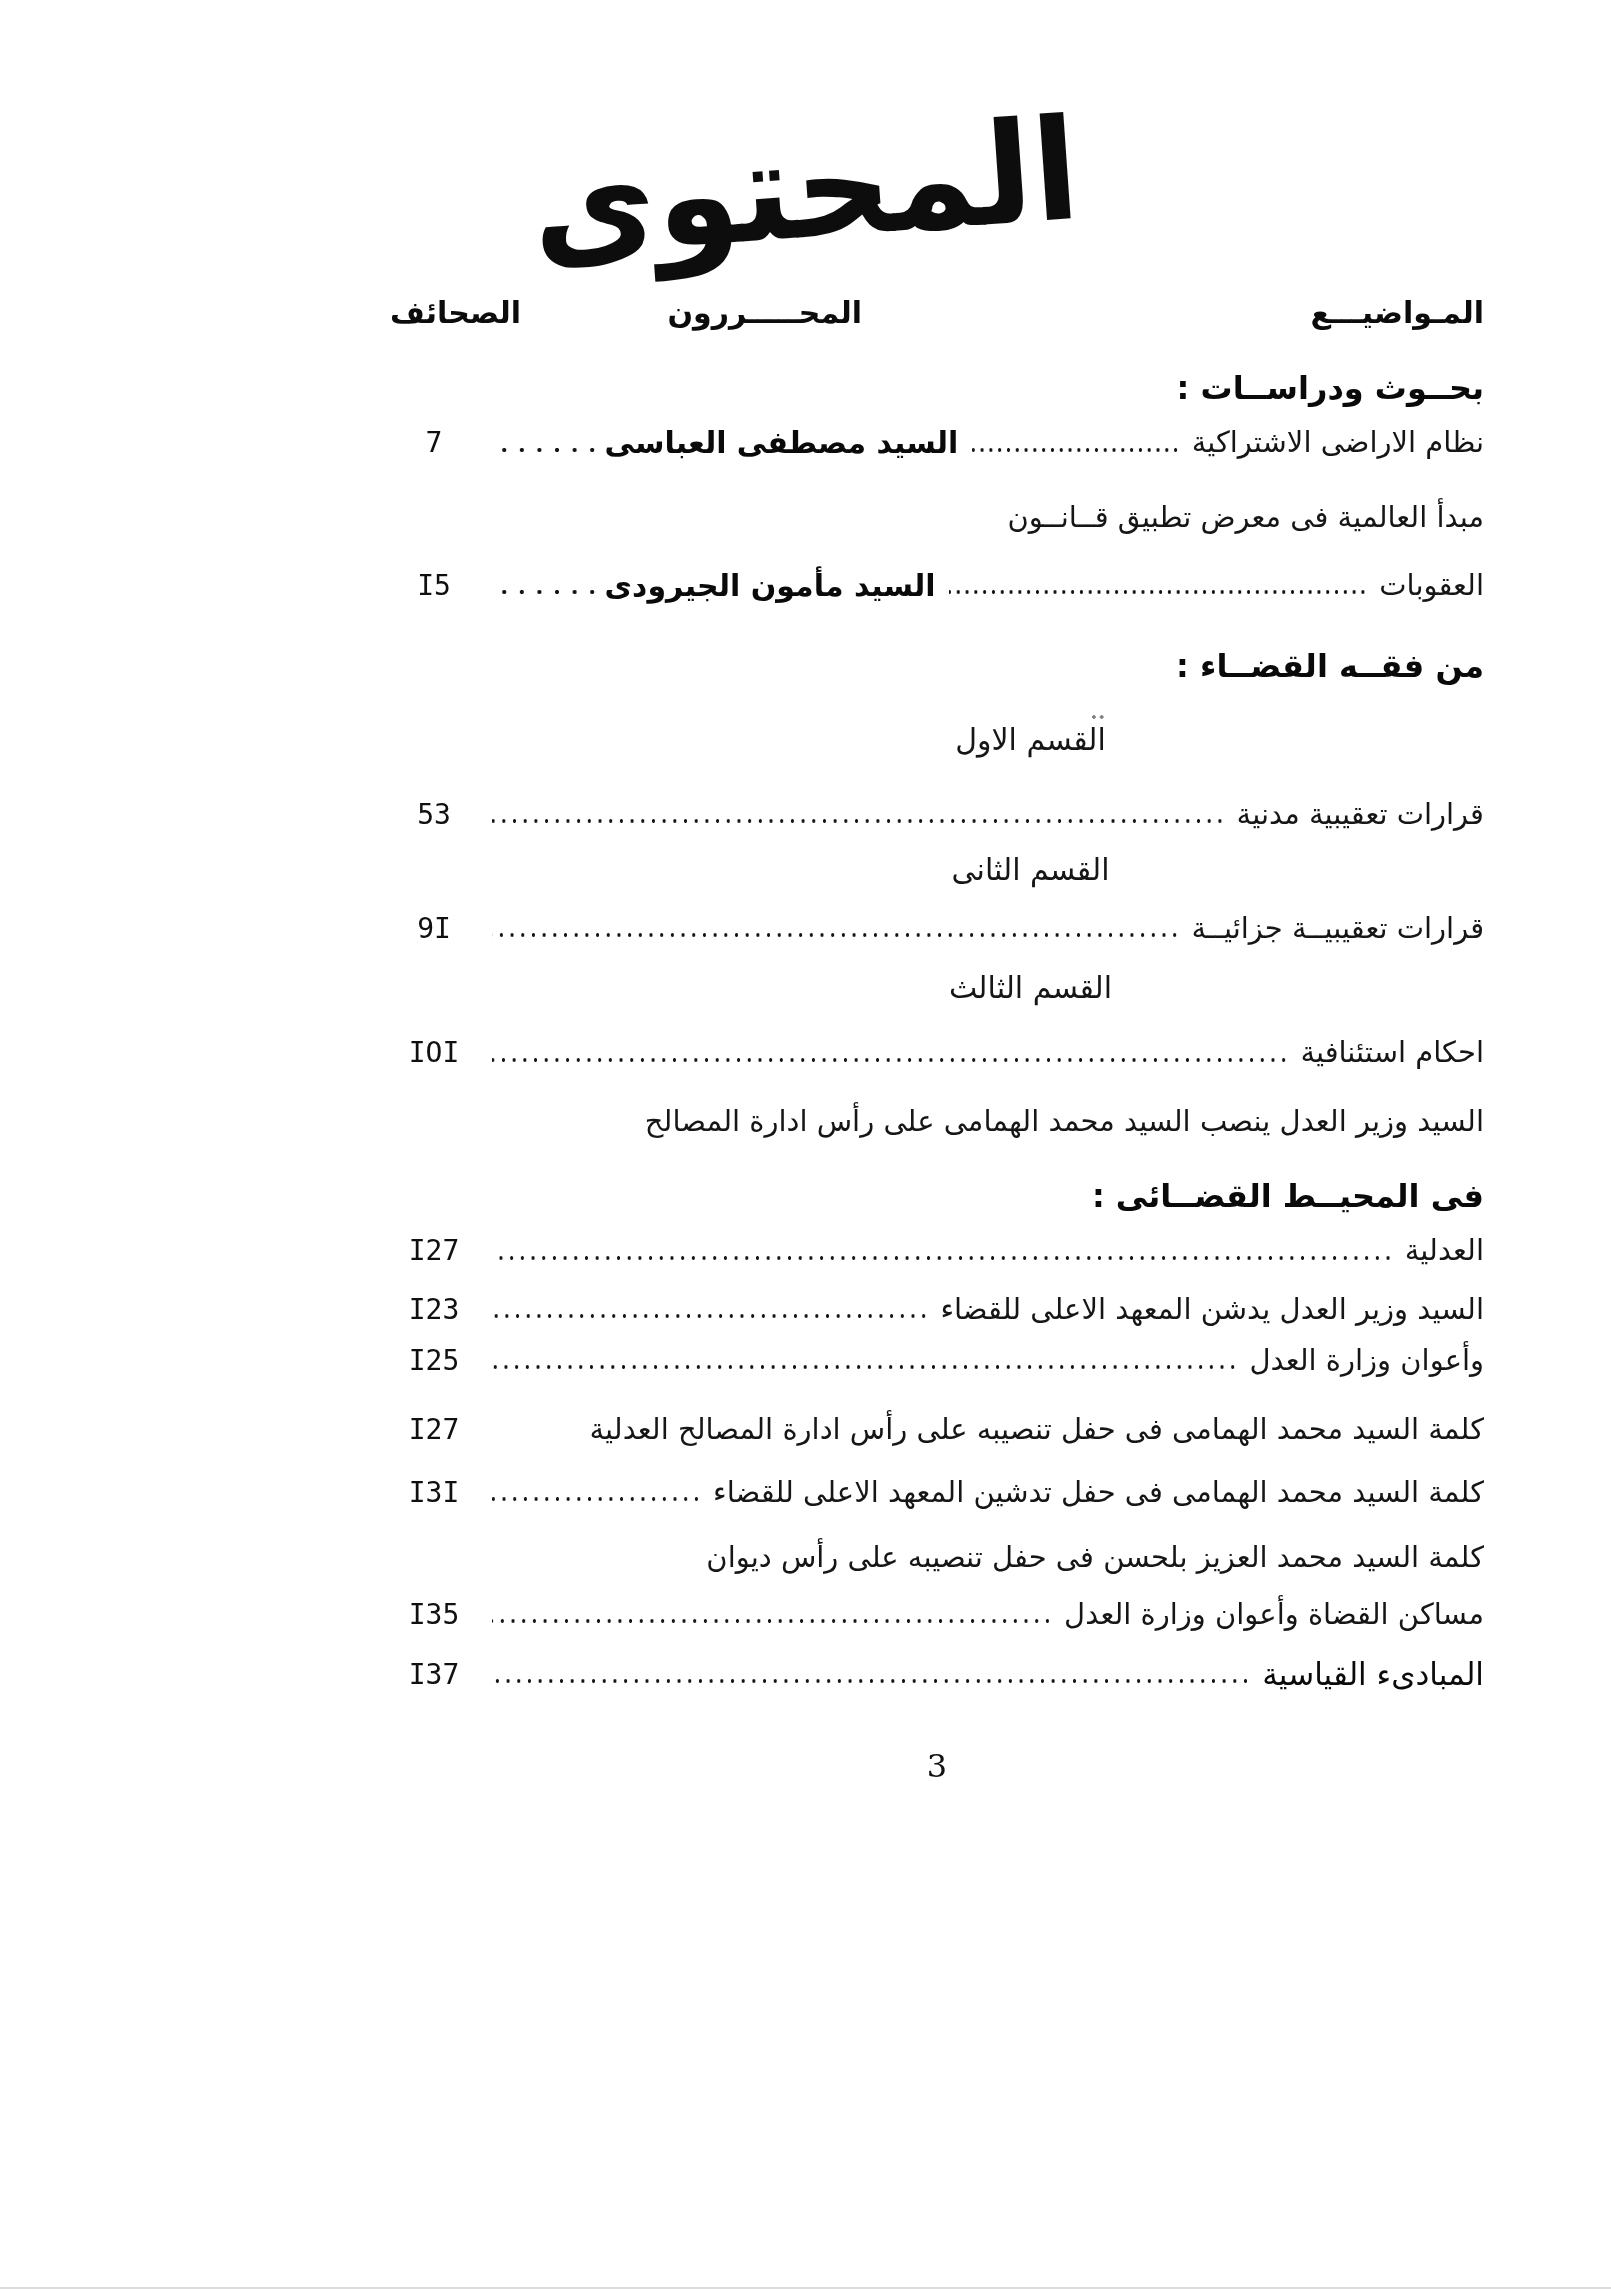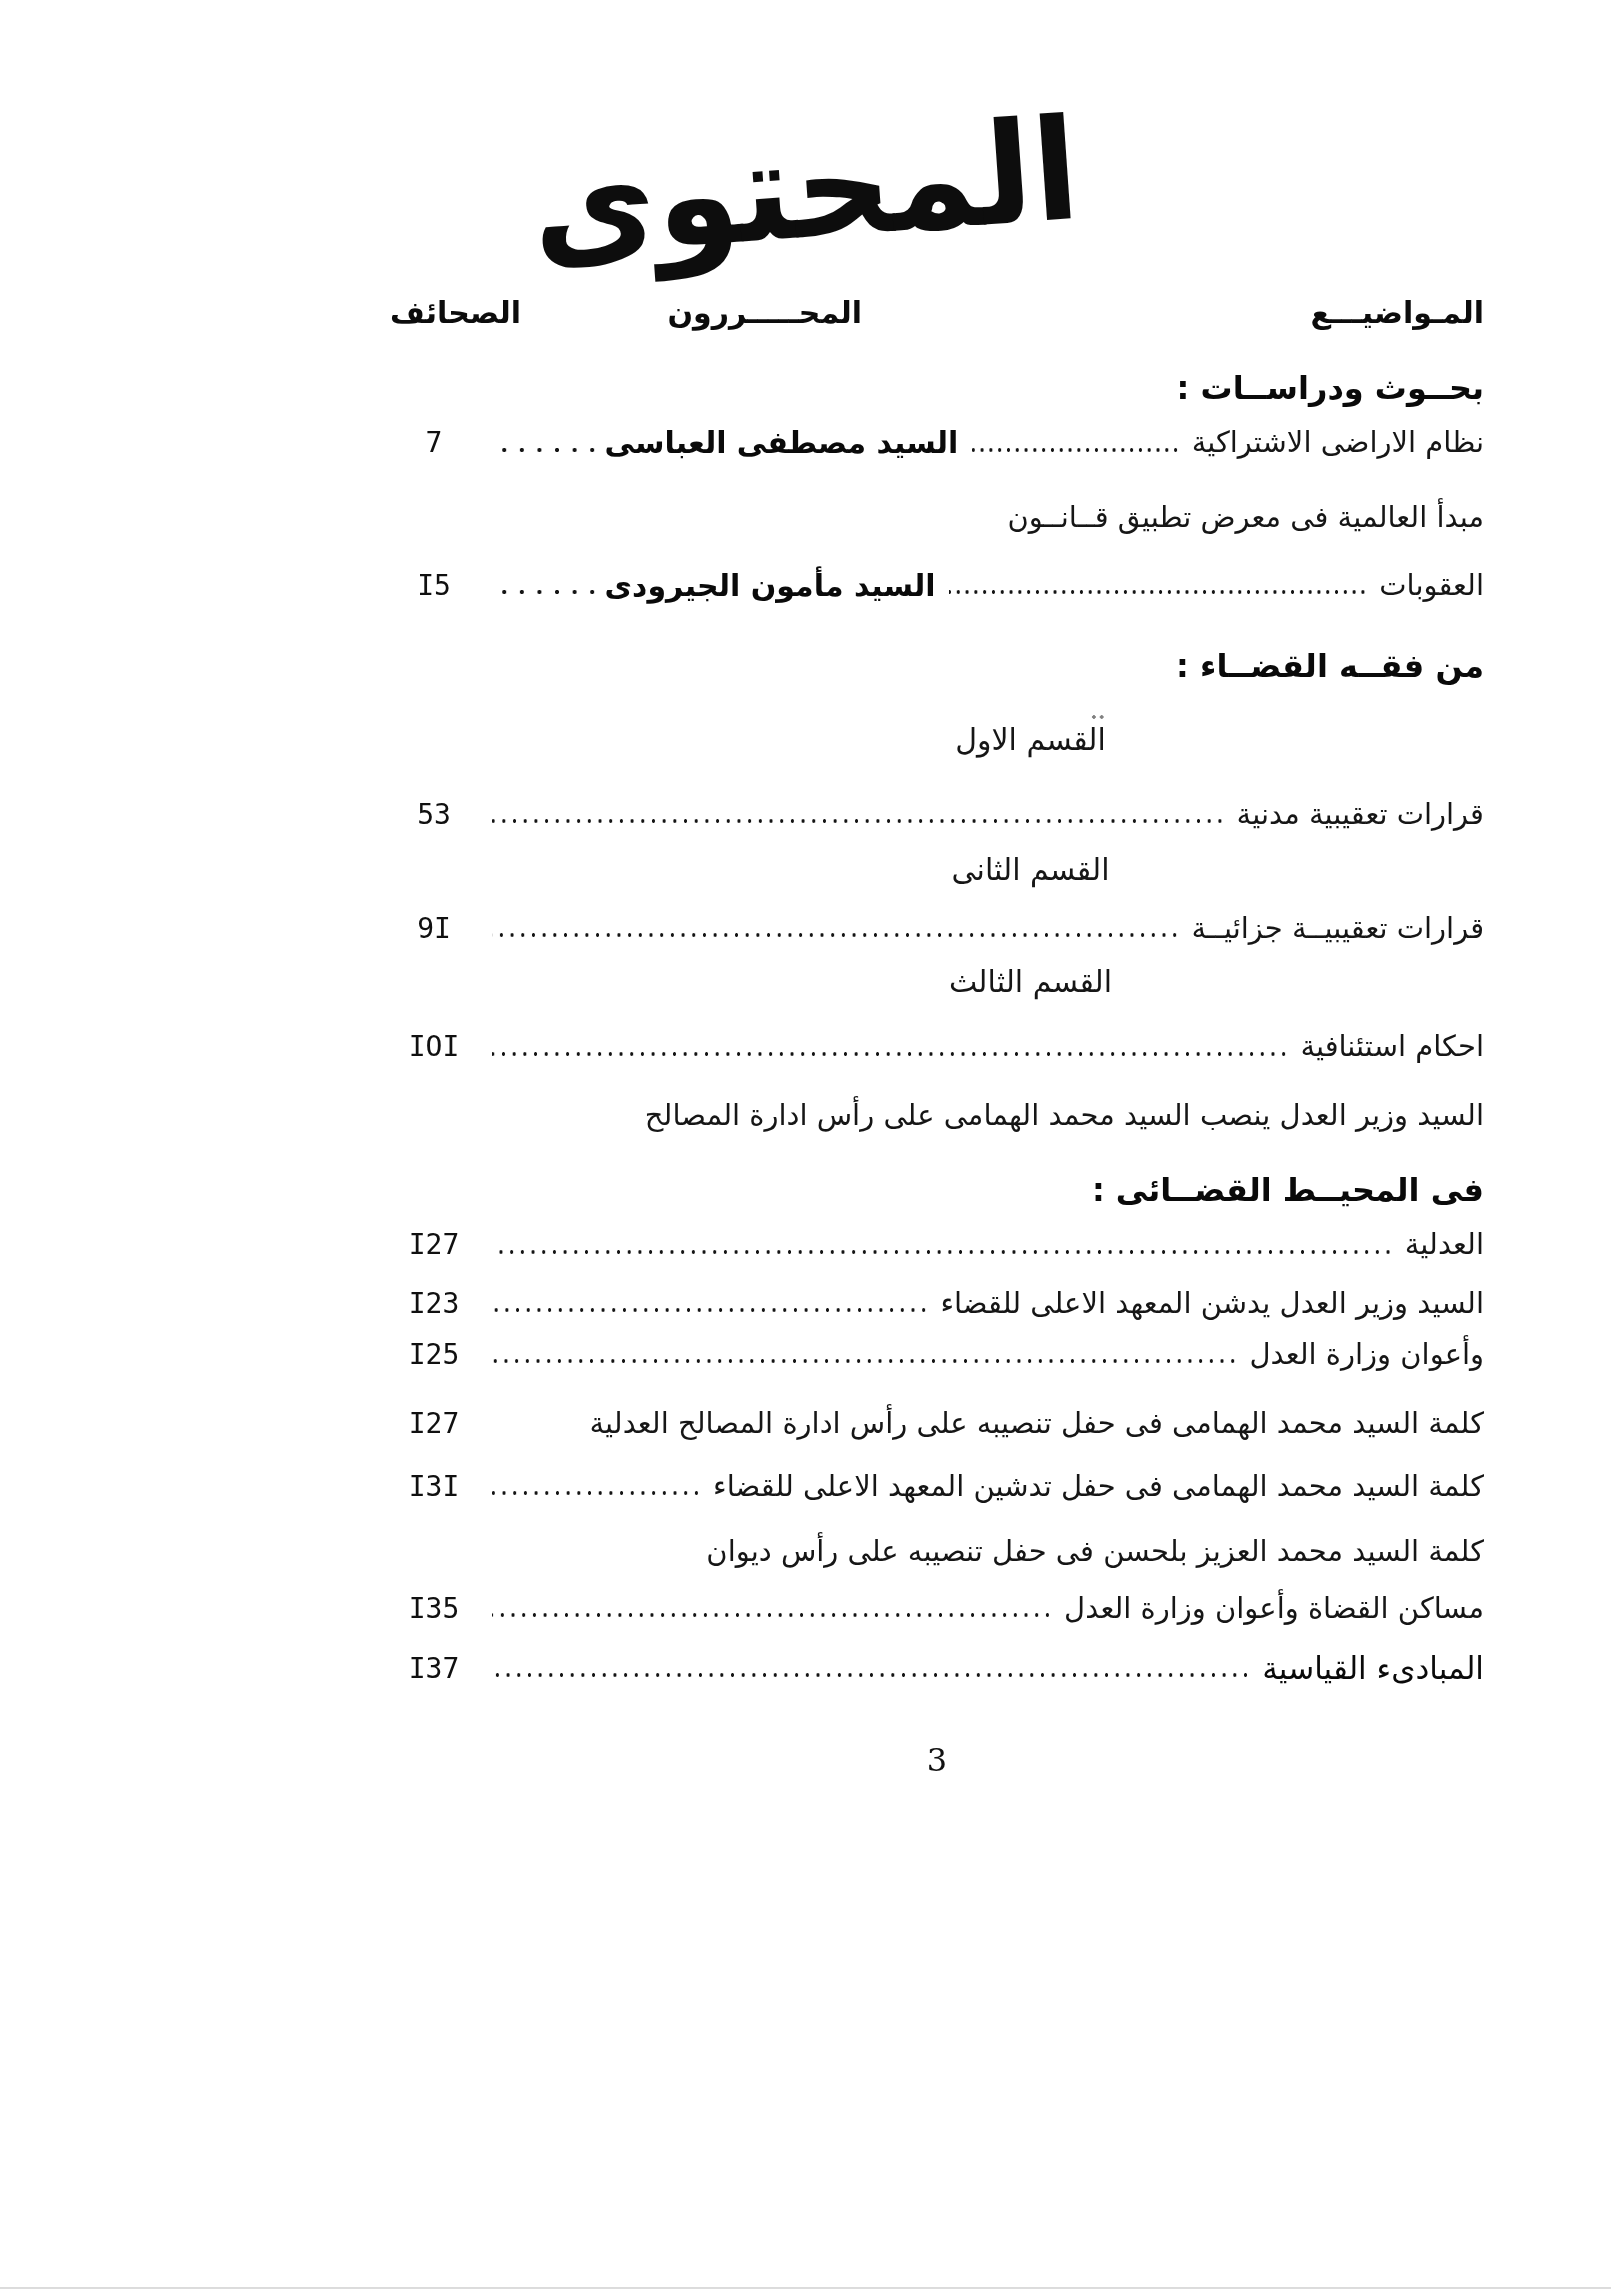--- a/index.html
+++ b/index.html
@@ -84,21 +84,21 @@
     background-size:7.8px 7.8px;background-repeat:repeat-x;
     opacity:.75;
   }
   .bottom-rule{
     position:absolute;bottom:4.9px;left:0;width:100%;height:2px;
     background:#dcdcdc;
   }
   
   .mt57{margin-top:36px}.mt10{margin-top:9.8px}.mt31{margin-top:30px}
   .mt23{margin-top:22.4px}.mt37{margin-top:36px}.mt29{margin-top:28px}
-  .mt20{margin-top:10px}.mt14{margin-top:13.7px}.mt26{margin-top:8px}
+  .mt20{margin-top:10px}.mt14{margin-top:13.7px}.mt26{margin-top:14px}
   .mt21{margin-top:20.5px}.mt25{margin-top:24.4px}.mt9{margin-top:8.8px}
   .mt22{margin-top:21.5px}.mt6{margin-top:5.9px}.mt18{margin-top:17.6px}
   .mt12{margin-top:11.7px}.mt15{margin-top:14.6px}
 </style>
 </head>
 <body>
 
 <div class="page">
   <div class="speck"></div>
 

